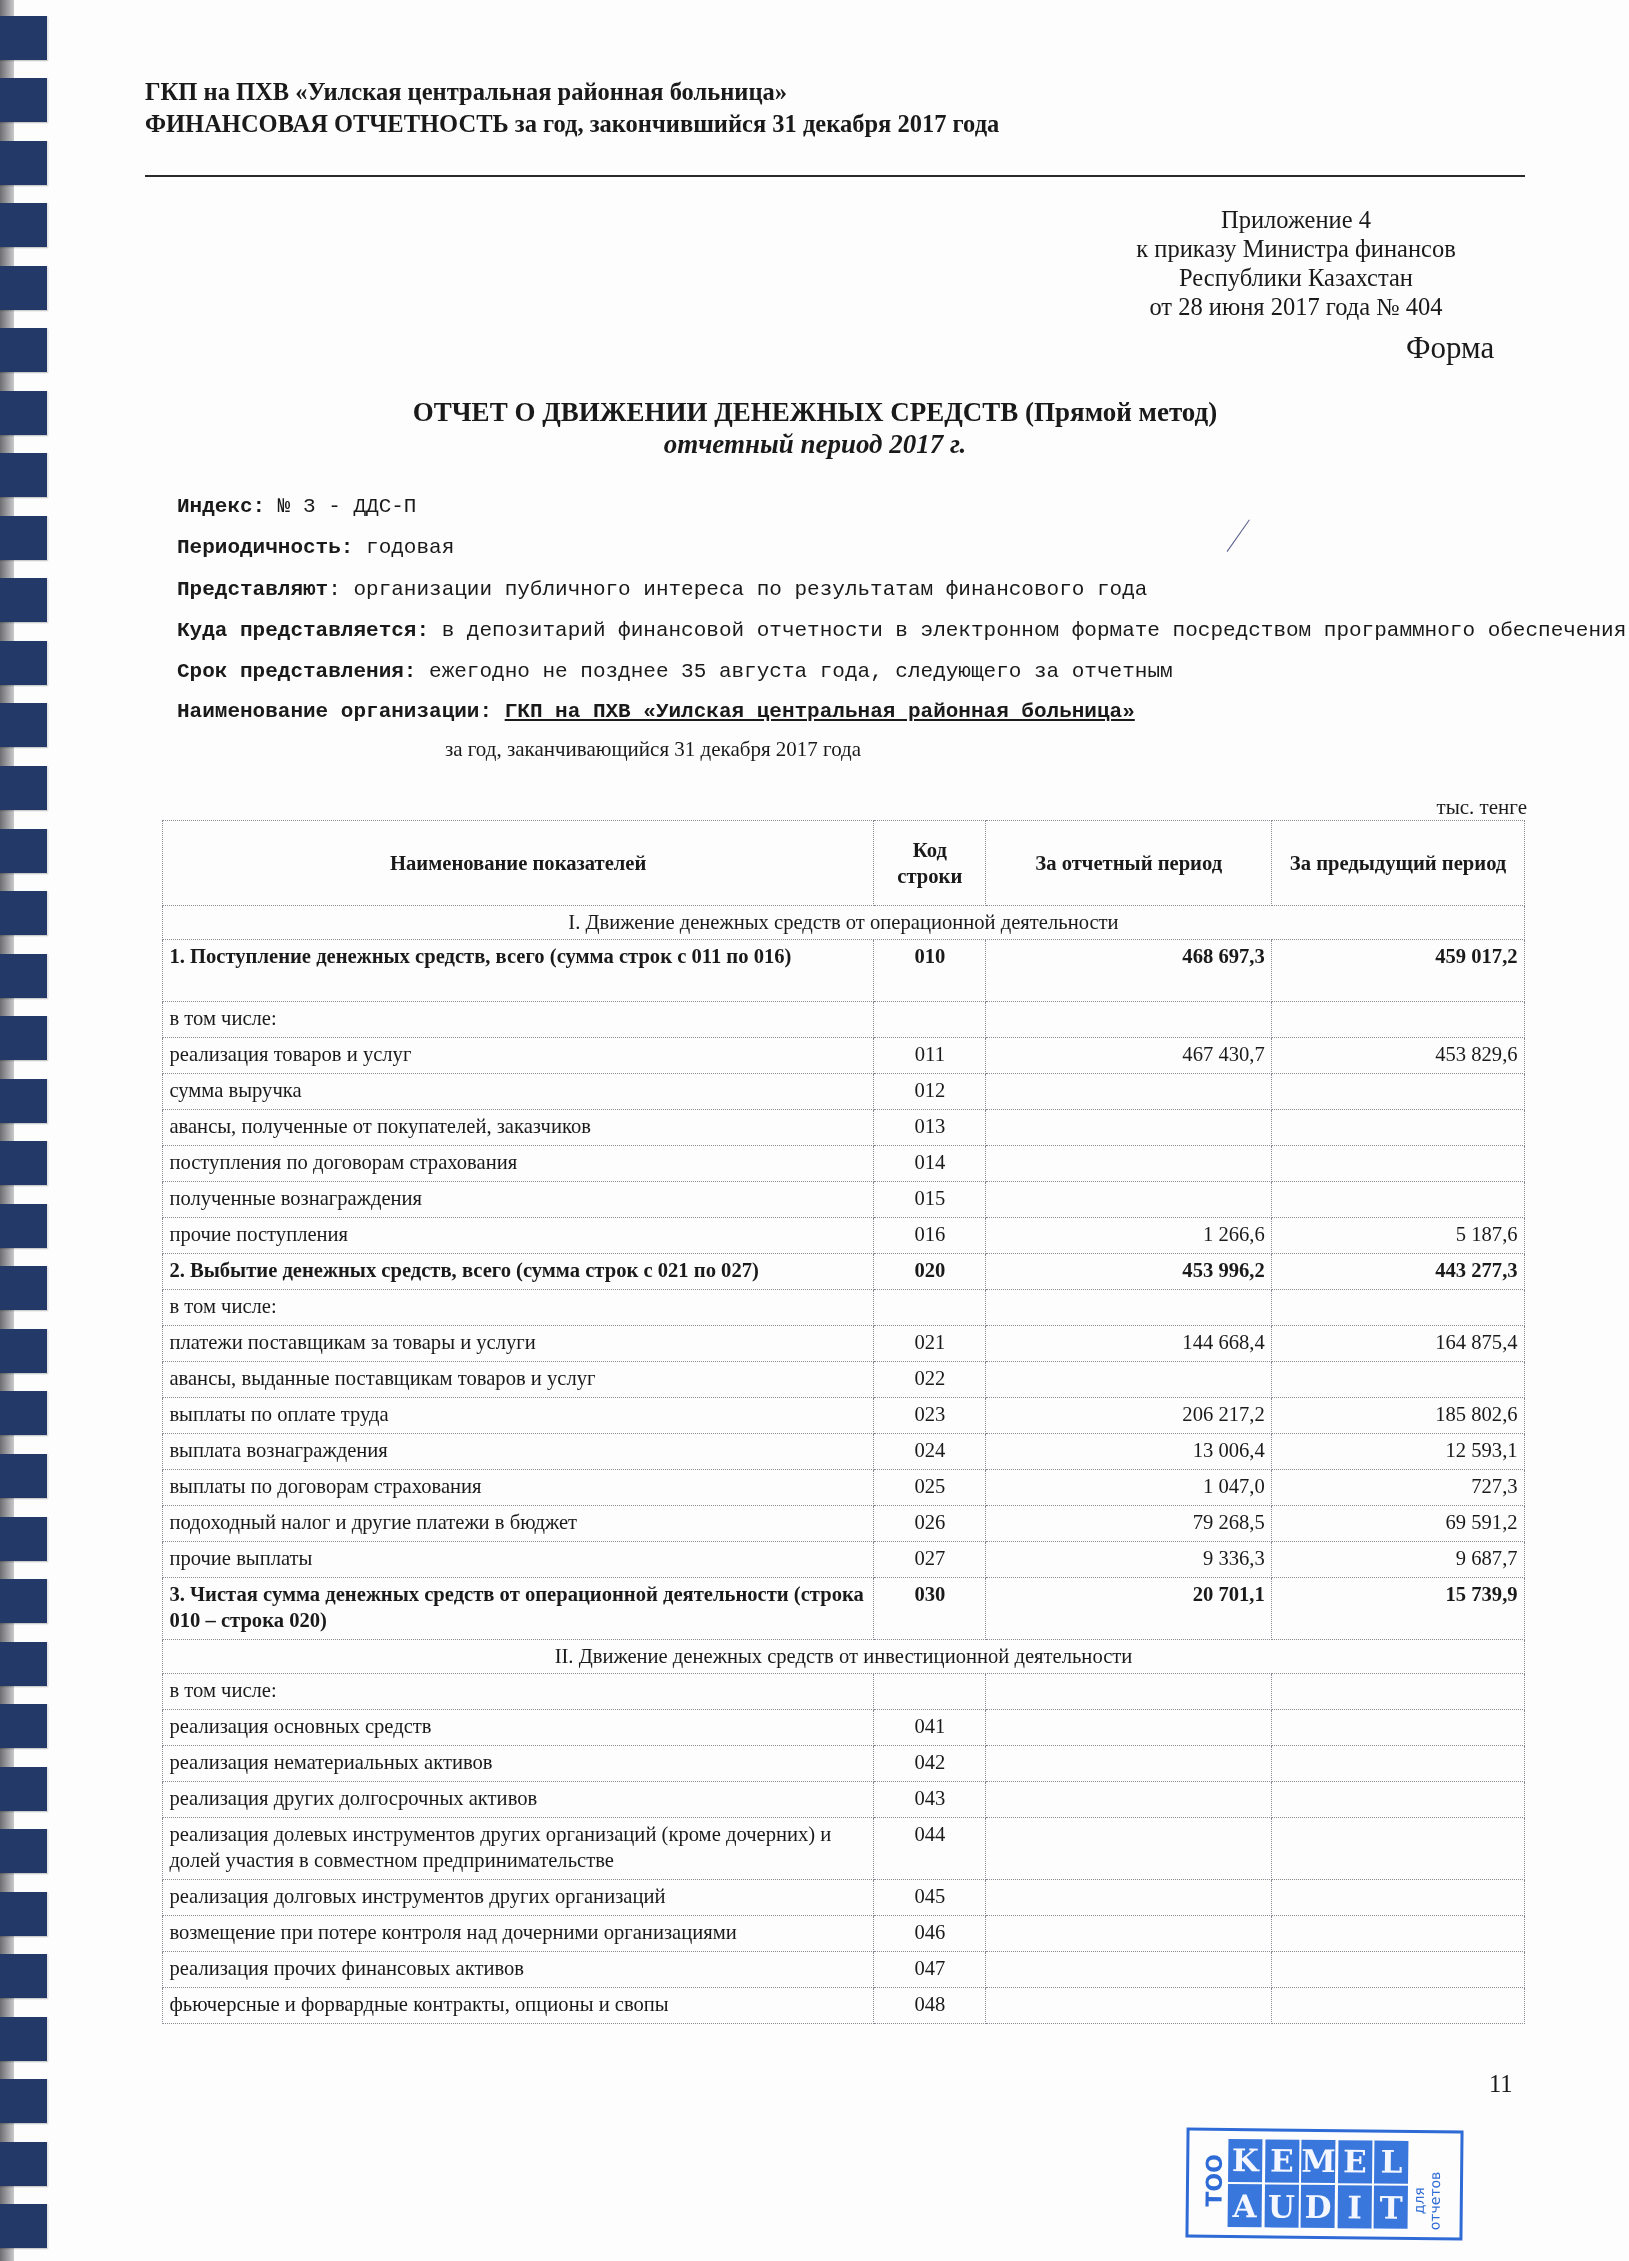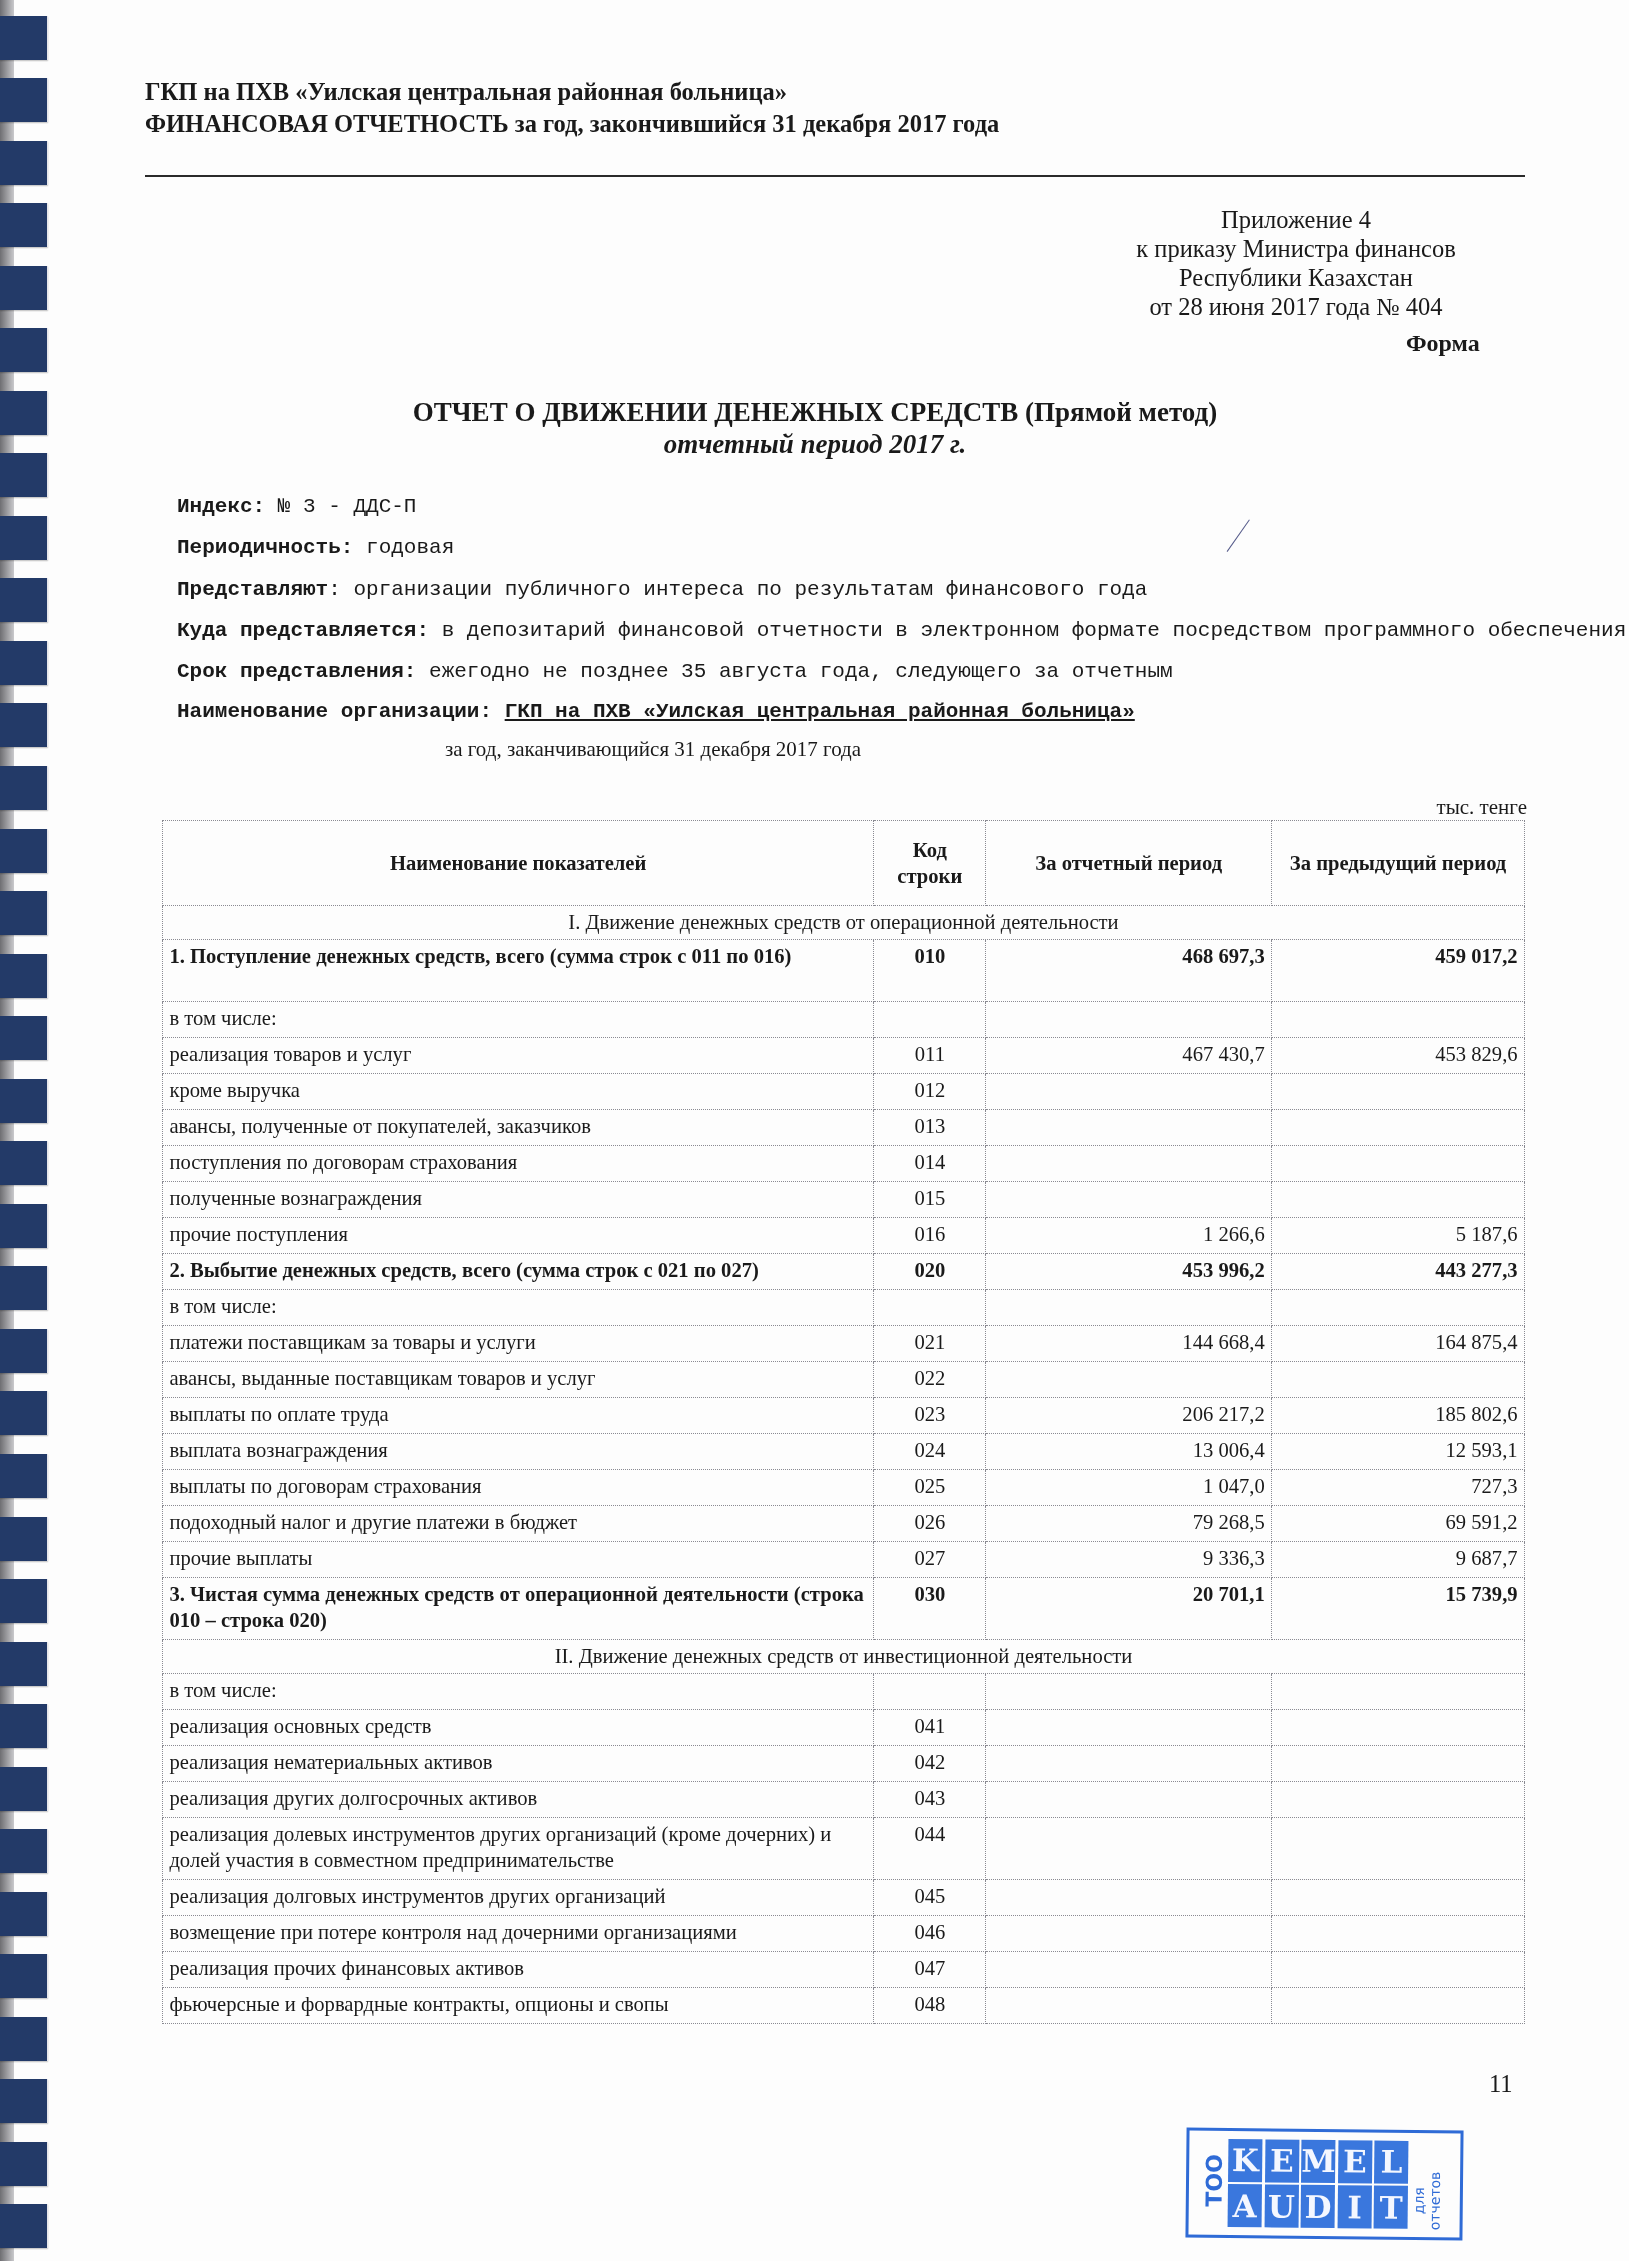--- a/index.html
+++ b/index.html
@@ -7,21 +7,21 @@
   body { position: relative; font-family: "Liberation Serif", "DejaVu Serif", serif; color: #1a1a1a; }
 
   .binding { position: absolute; left: 0; top: 0; width: 58px; height: 2261px; }
   .binding .spine { position: absolute; left: 0; top: 0; width: 14px; height: 100%; background: linear-gradient(90deg,#6e6e72,#c9c9cc); }
   .binding .ring { position: absolute; left: 0; width: 48px; height: 44px; background: #233a68; border-right: 1.9px solid #e6e6ea; box-shadow: 0 1.3px 1.3px rgba(0,0,0,0.25); }
 
   .doc-header { position: absolute; left: 145px; top: 76px; font-weight: bold; font-size: 24.5px; line-height: 32px; }
   .header-rule { position: absolute; left: 145px; top: 175px; width: 1380px; height: 1.9px; background: #2a2a2a; }
 
   .appendix { position: absolute; left: 1096px; top: 205px; width: 400px; text-align: center; font-size: 24.5px; line-height: 29px; }
-  .form-label { position: absolute; left: 1406px; top: 330px; font-weight: bold; font-size: 24px; }
+  .form-label { position: absolute; left: 1406px; top: 330px; font-weight: normal; font-size: 31px; }
 
   .title { position: absolute; left: 0; width: 1630px; text-align: center; font-weight: bold; font-size: 27px; }
   .title.t1 { top: 397px; }
   .title.t2 { top: 429px; font-style: italic; }
 
   .meta { position: absolute; left: 177px; font-size: 21px; font-family: Liberation Mono, monospace; }
   .meta b { font-weight: bold; }
   .meta .org { font-weight: bold; text-decoration: underline; }
   .subperiod { position: absolute; left: 0; width: 1306px; text-align: center; top: 737px; font-size: 21px; }
   .units { position: absolute; right: 103px; top: 795px; font-size: 21px; }
@@ -150,21 +150,21 @@
         <td class="num"></td>
         <td class="num"></td>
       </tr>
       <tr class="single">
         <td>реализация товаров и услуг</td>
         <td class="code">011</td>
         <td class="num">467 430,7</td>
         <td class="num">453 829,6</td>
       </tr>
       <tr class="single">
-        <td>кроме выручка</td>
+        <td>сумма выручка</td>
         <td class="code">012</td>
         <td class="num"></td>
         <td class="num"></td>
       </tr>
       <tr class="single">
         <td>авансы, полученные от покупателей, заказчиков</td>
         <td class="code">013</td>
         <td class="num"></td>
         <td class="num"></td>
       </tr>

